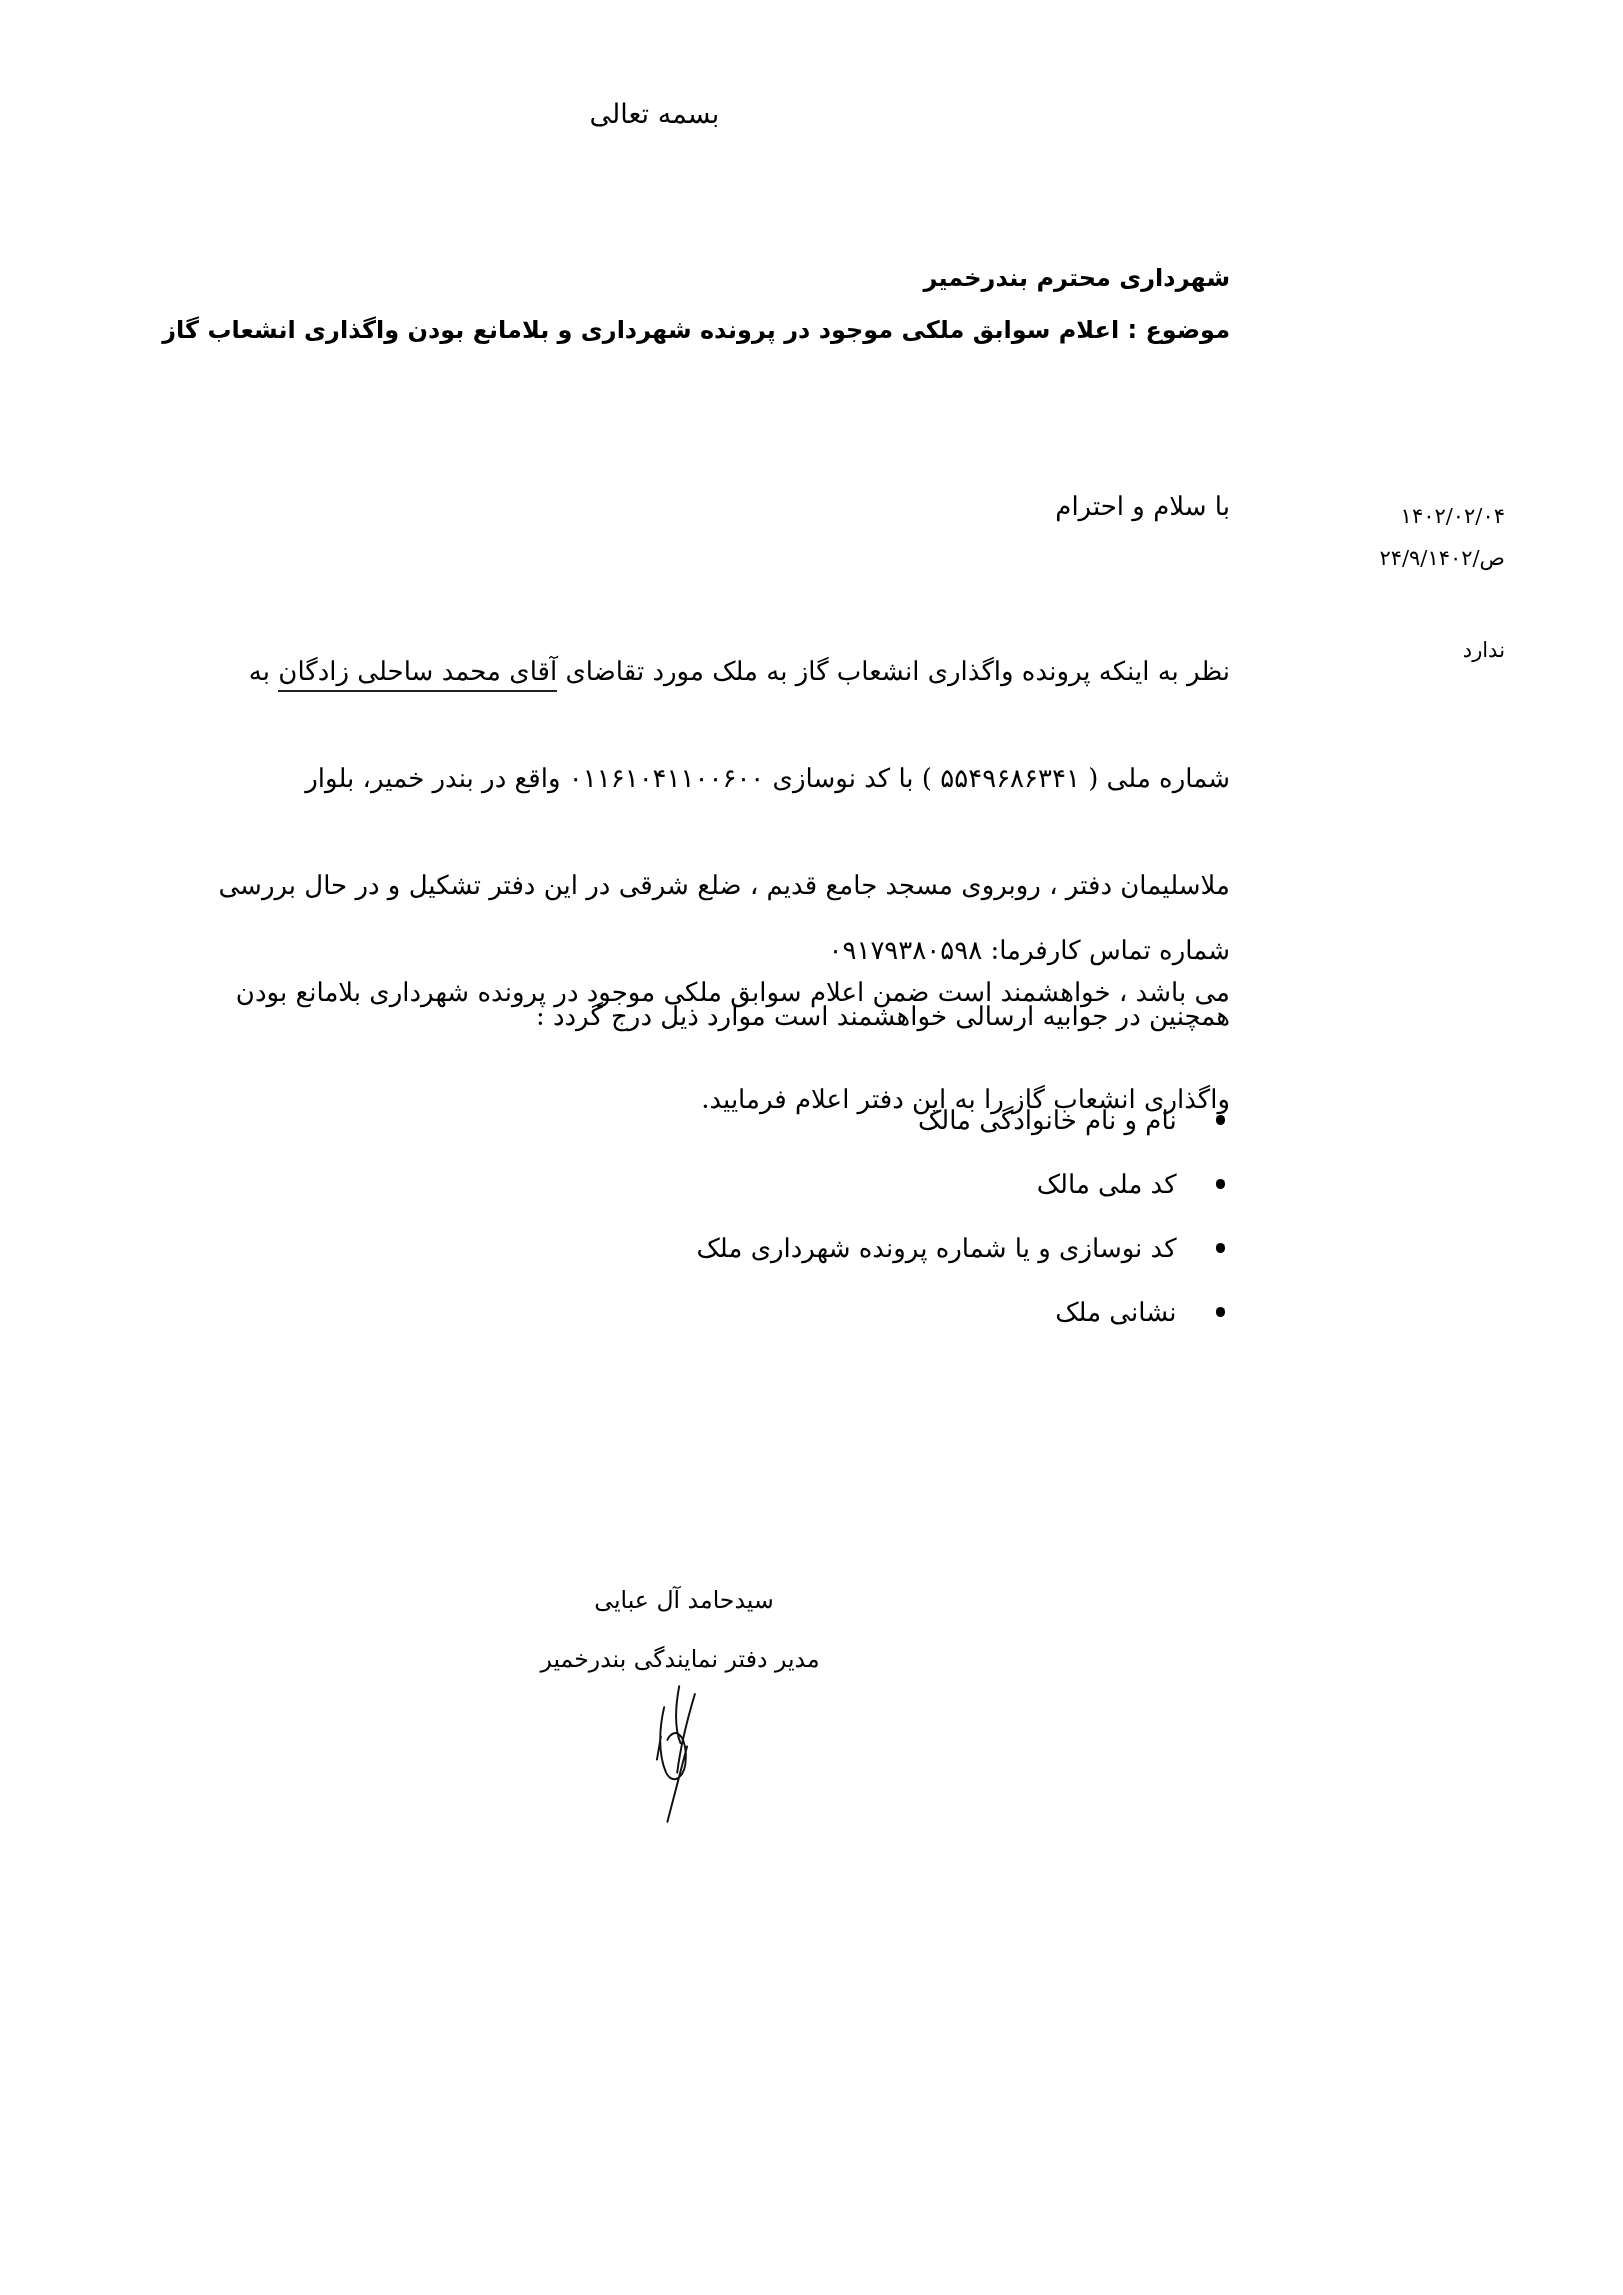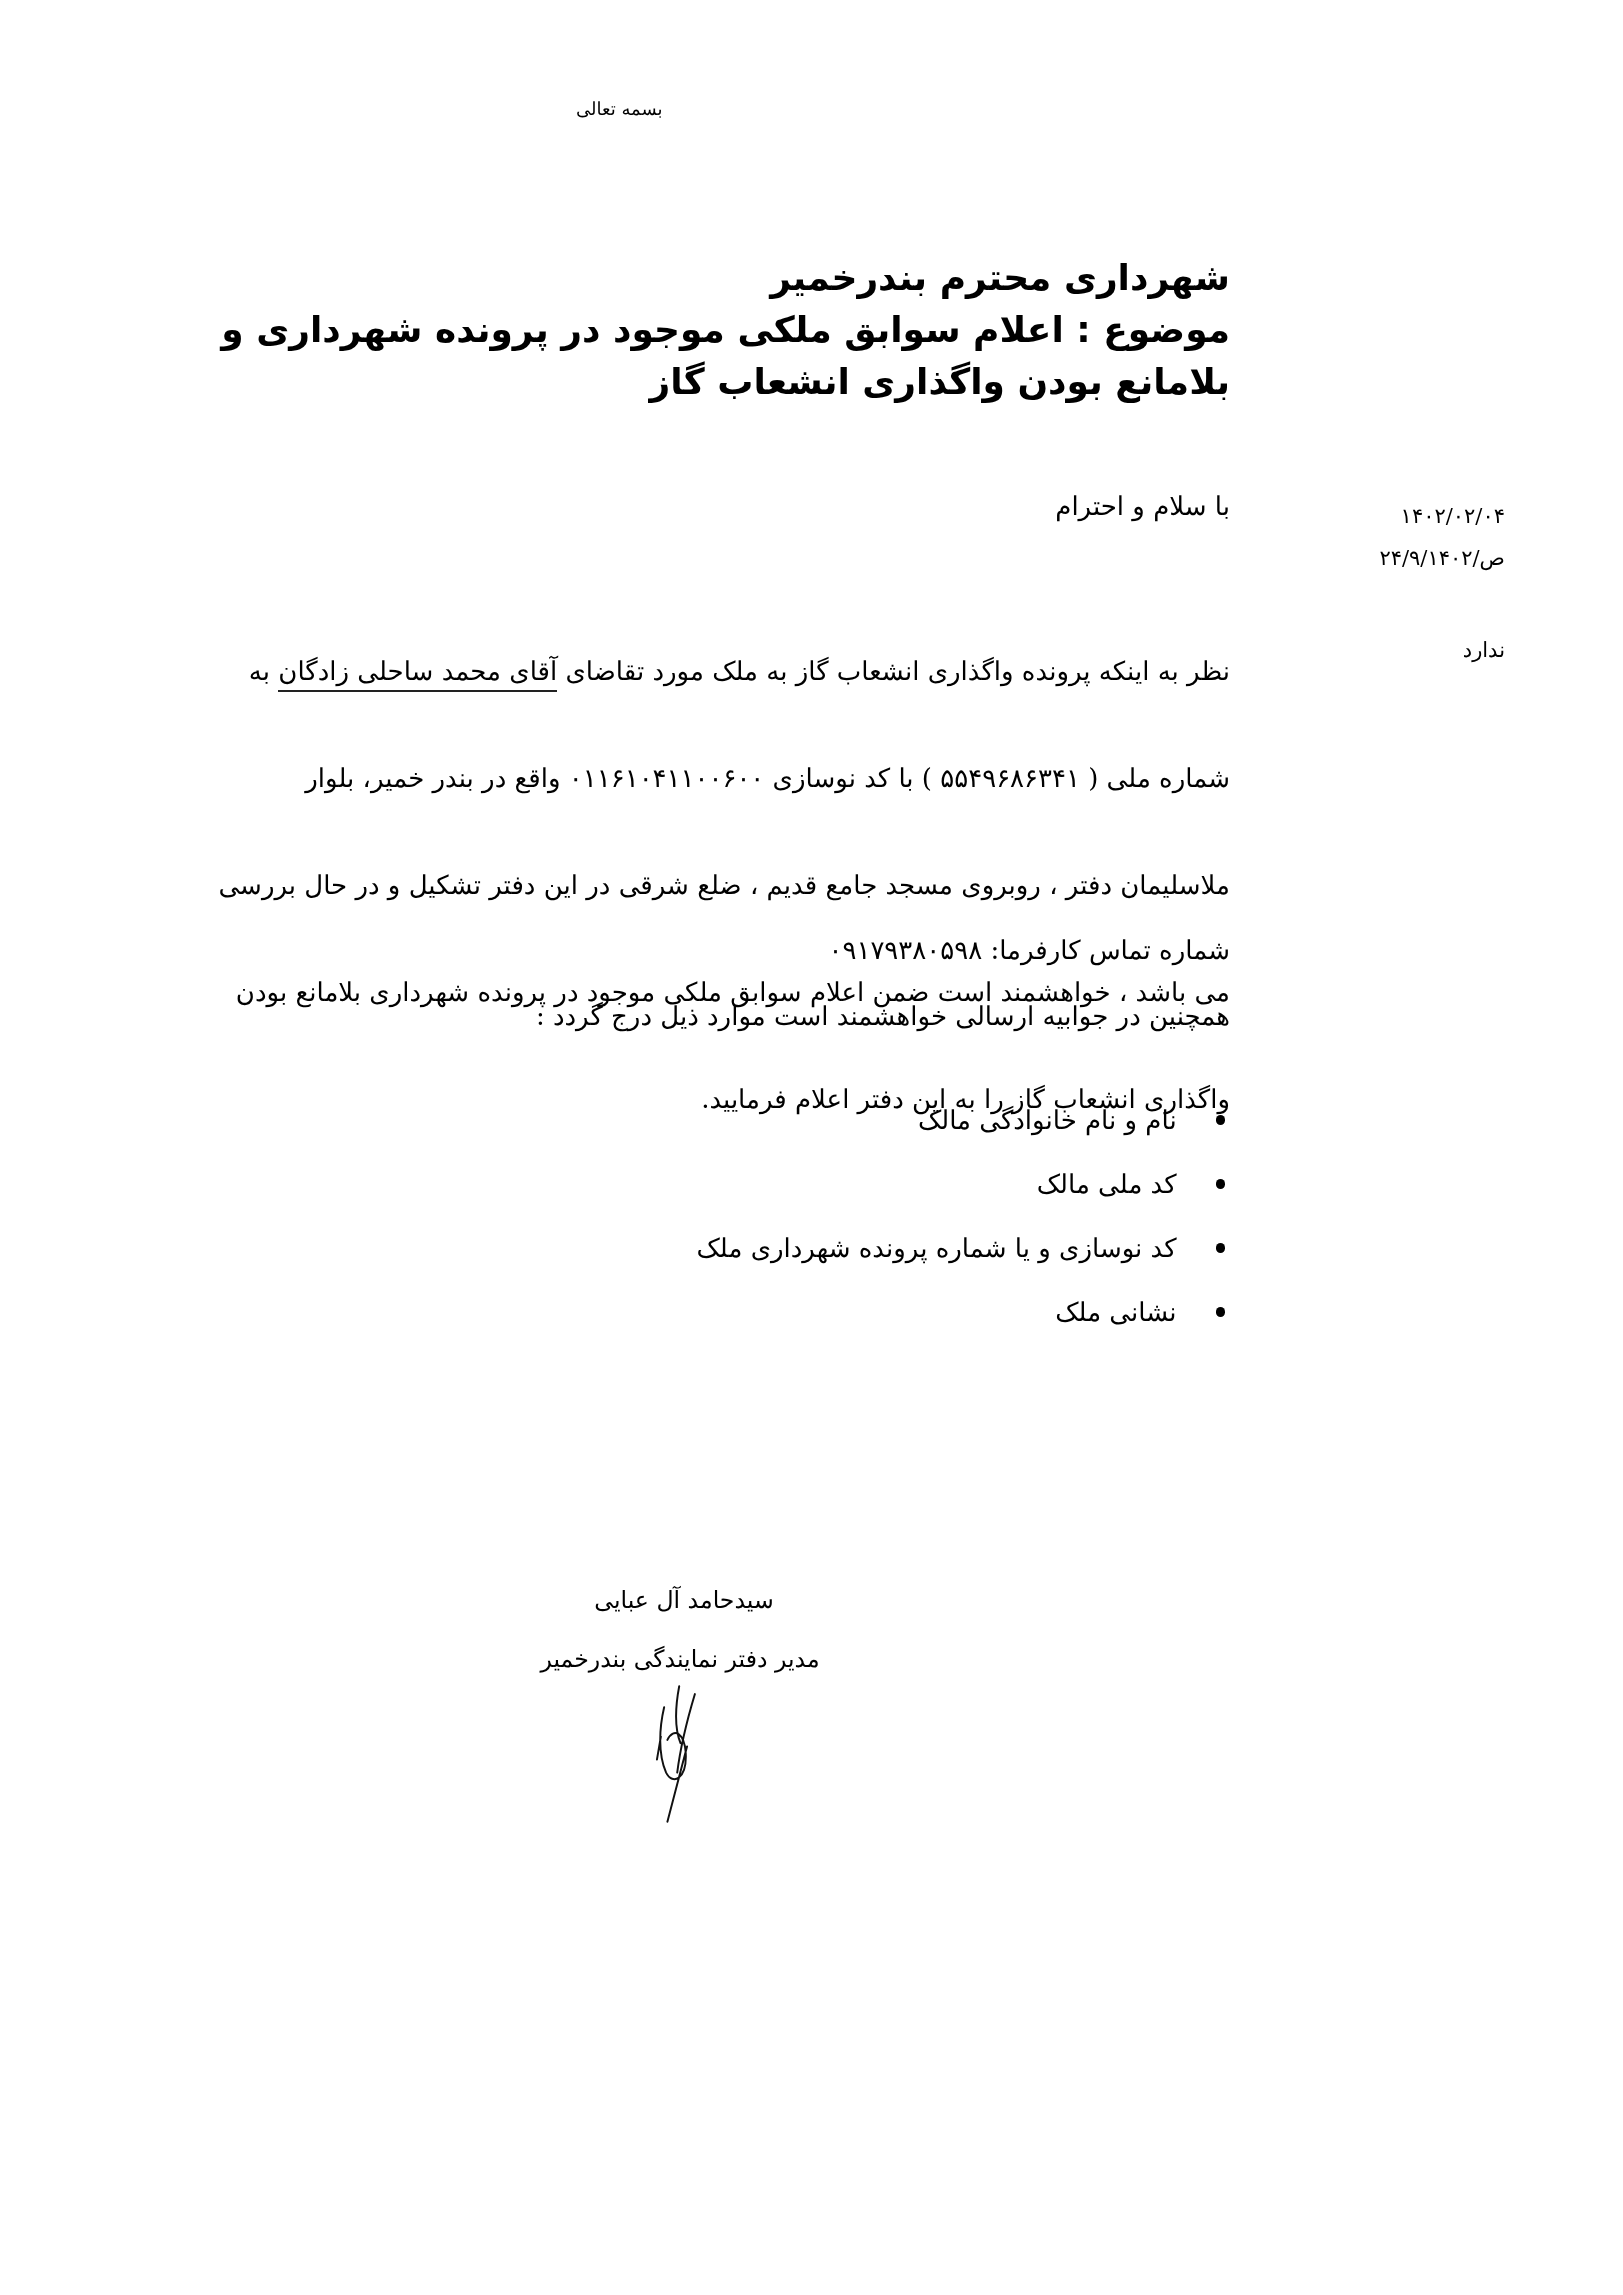--- a/index.html
+++ b/index.html
@@ -2,23 +2,23 @@
 <html style="font-size:10.5px"><head>
 <meta charset="utf-8">
 <style>
   html, body { margin: 0; padding: 0; background: #ffffff; }
   body { width: 1623px; height: 2295px; position: relative; overflow: hidden; color: #000; }
   .page { position: absolute; left: 0; top: 0; width: 1623px; height: 2295px; background: #fff; }
   .rtl { direction: rtl; unicode-bidi: embed; }
   .serif { font-family: "DejaVu Serif", "Liberation Serif", serif; }
   .sans { font-family: "DejaVu Sans", "Liberation Sans", sans-serif; }
 
-  .bismillah { position: absolute; top: 98px; left: 576px; width: 157px; text-align: left; font-size: 18px; }
+  .bismillah { position: absolute; top: 98px; left: 576px; width: 157px; text-align: center; font-size: 27px; }
 
-  .heading { position: absolute; right: 393px; width: 1112px; text-align: right; font-weight: bold; font-size: 36px; line-height: 52px; }
+  .heading { position: absolute; right: 393px; width: 1112px; text-align: right; font-weight: bold; font-size: 24px; line-height: 52px; }
   .addressee { top: 252px; }
   .subject { top: 304px; }
 
   .side { position: absolute; right: 118px; width: 196px; text-align: right; font-size: 21px; }
   .side-date { top: 504px; }
   .side-num { top: 546px; }
   .side-att { top: 638px; }
 
   .greeting { position: absolute; top: 491px; right: 393px; text-align: right; font-size: 26px; }
 

